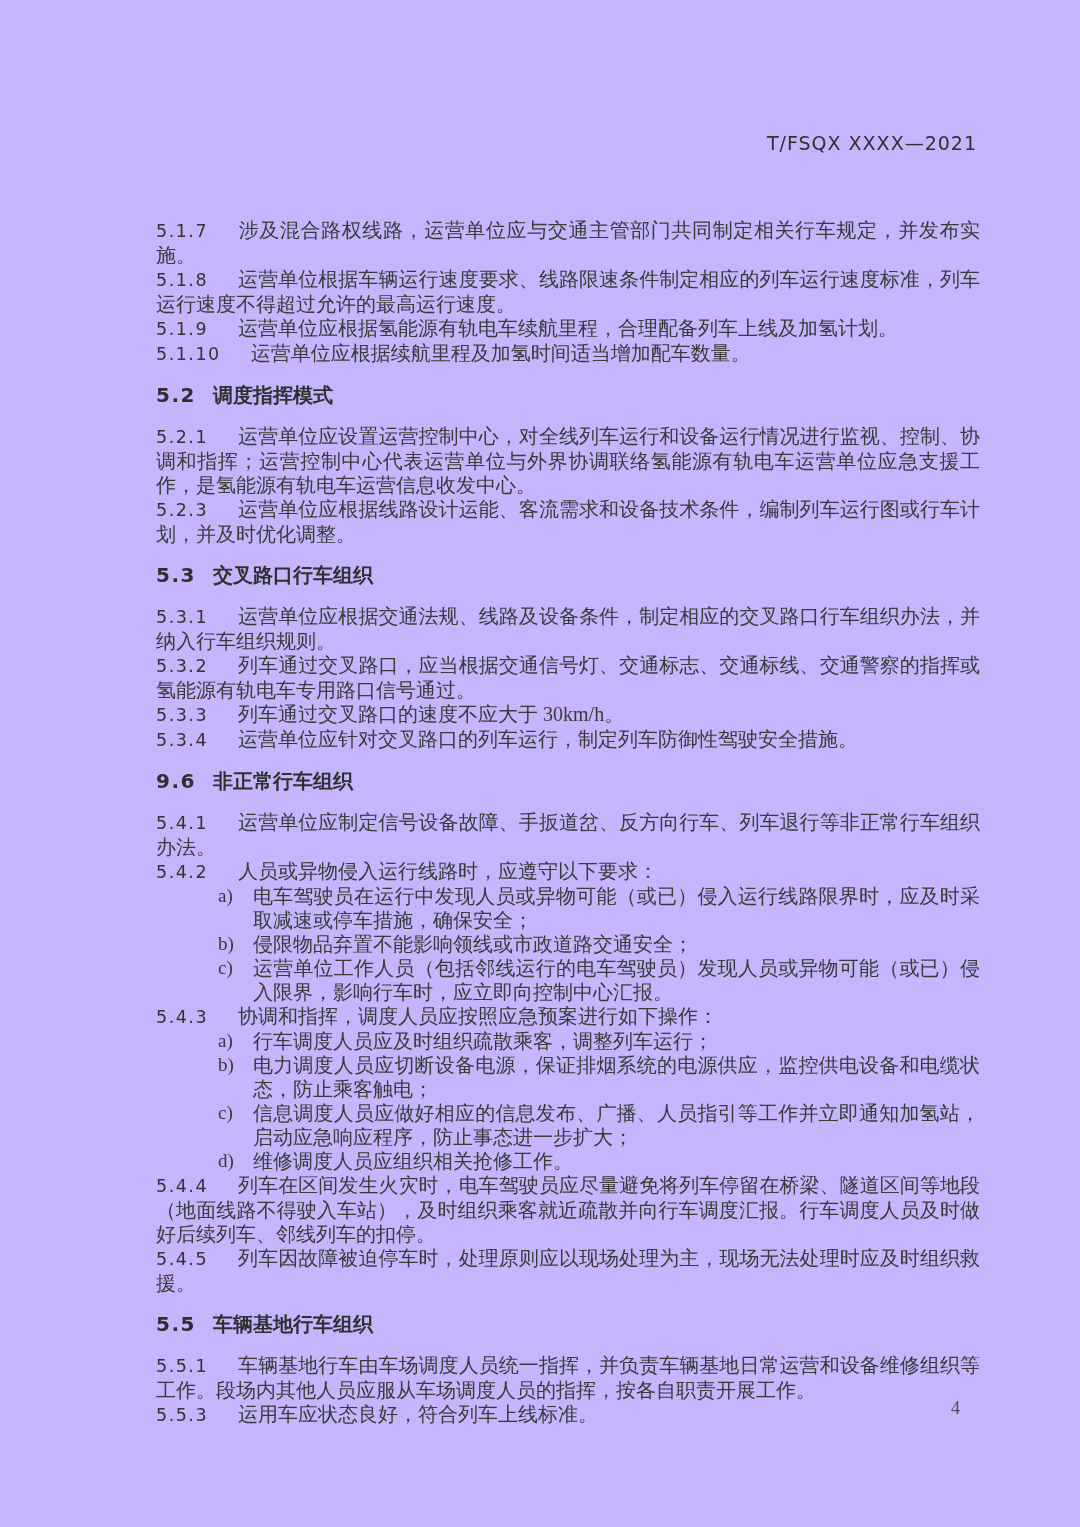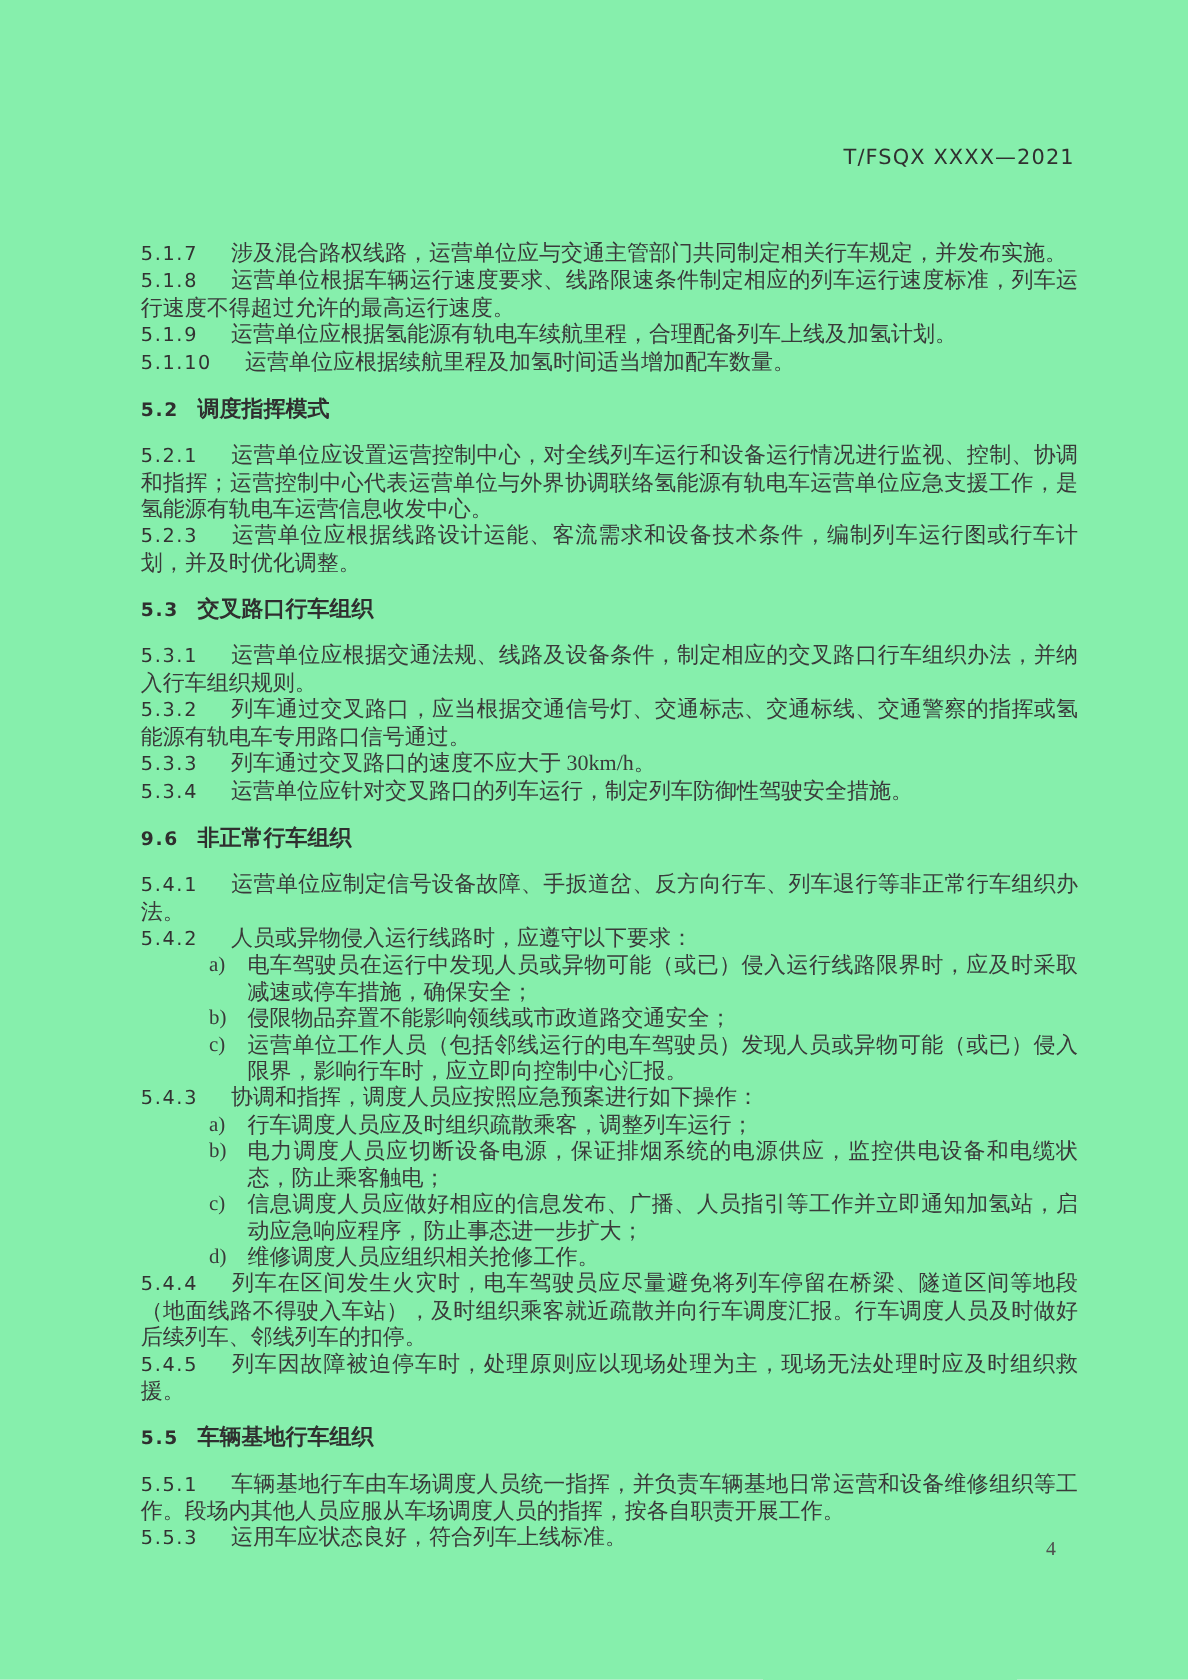--- a/index.html
+++ b/index.html
@@ -2,21 +2,21 @@
 <html><head>
 <meta charset="utf-8">
 <style>
   * { margin: 0; padding: 0; box-sizing: border-box; }
   html, body { background: #e8e8e8; }
   .page {
     position: relative;
     width: 1080px;
     height: 1527px;
     margin: 0 auto;
-    background: #86efac;
+    background: #c4b5fd;
     color: #3a3a3a;
     font-family: "Liberation Serif", "DejaVu Serif", serif;
     overflow: hidden;
   }
   .doc-header {
     position: absolute;
     top: 132px;
     right: 103px;
     font-family: "DejaVu Sans", "Liberation Sans", sans-serif;
     font-size: 19px;
@@ -28,20 +28,21 @@
     position: absolute;
     top: 218px;
     left: 128px;
     width: 852px;
   }
   p.block {
     font-size: 20px;
     line-height: 24px;
     text-align: justify;
     color: #3a3a3a;
+    margin-left: 28px;
   }
   p.clause .num {
     font-family: "DejaVu Sans", "Liberation Sans", sans-serif;
     font-size: 17.5px;
     letter-spacing: 1.5px;
     margin-right: 30px;
     color: #333333;
     white-space: nowrap;
   }
   p.heading {
@@ -49,21 +50,21 @@
     font-family: "DejaVu Sans", "Liberation Sans", sans-serif;
     font-size: 20px;
     margin-top: 17px;
     margin-bottom: 17px;
     color: #2f2f2f;
     text-align: left;
   }
   p.heading .num {
     letter-spacing: 1.5px;
     margin-right: 17px;
-    font-size: 17px;
+    font-size: 20px;
     text-align: right;
   }
   p.item {
     position: relative;
     padding-left: 97px;
   }
   p.item .num {
     position: absolute;
     left: 62px;
     top: 0;

